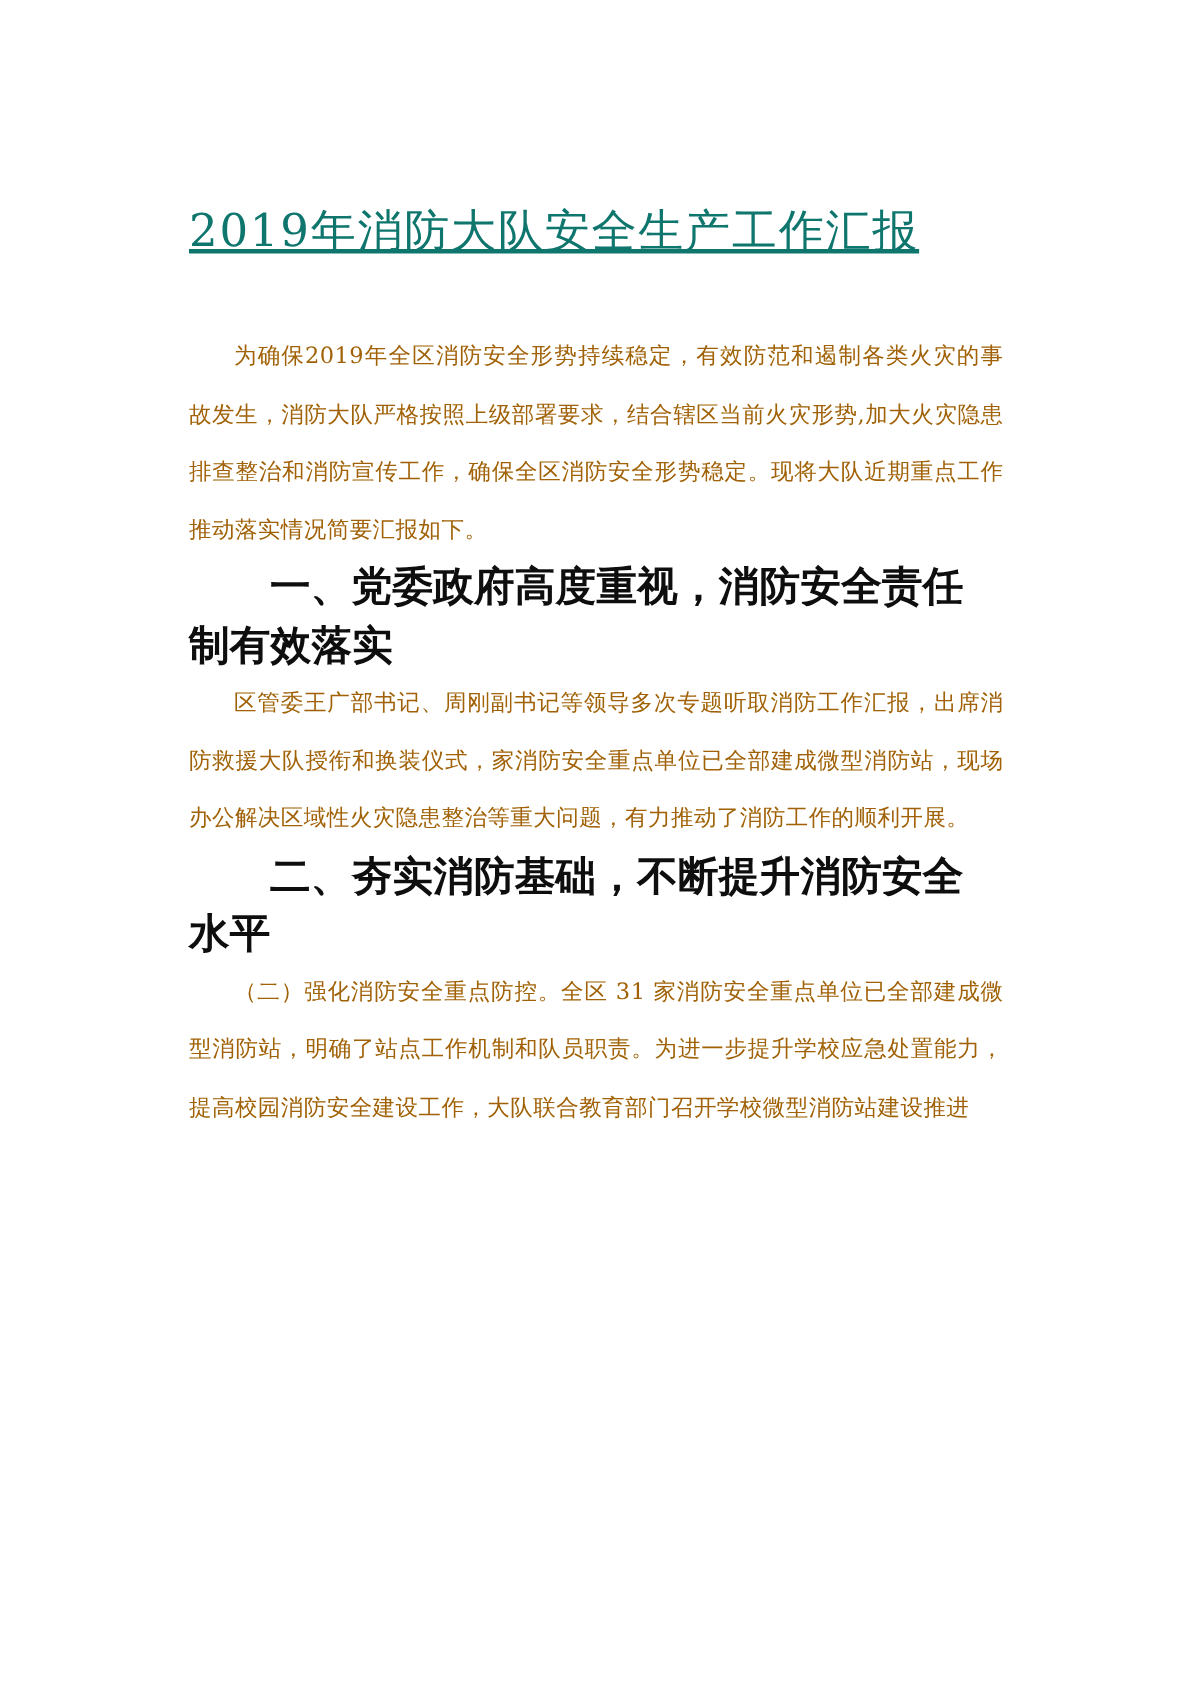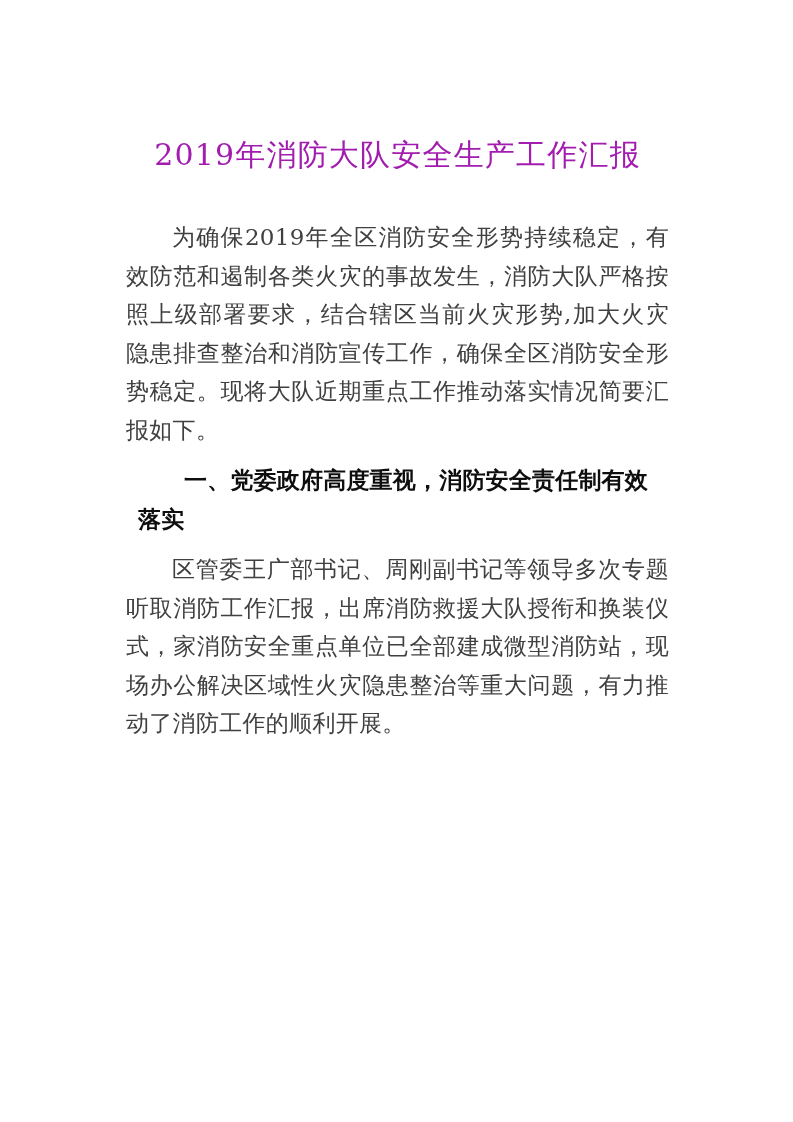--- a/index.html
+++ b/index.html
@@ -30,50 +30,50 @@
     left: 126px;
     top: 118px;
     width: 543px;
   }
 
   .doc-title {
     font-family: "DejaVu Serif", "Liberation Serif", serif;
     font-size: 30px;
     line-height: 46px;
     font-weight: 400;
-    text-align: center;
     letter-spacing: 1.2px;
     margin: 0 0 0 0;
     padding: 14px 0 0 0;
-    color: #a21caf;
+    color: #0f766e;
     white-space: nowrap;
+    text-decoration: underline;
   }
 
   .spacer-after-title {
     height: 40px;
   }
 
   p.body-text {
-    font-size: 23px;
+    font-size: 15px;
     line-height: 38.5px;
     margin: 0;
     text-align: justify;
     text-justify: inter-ideograph;
     text-indent: 2em;
     letter-spacing: 0.3px;
-    color: #404040;
+    color: #a16207;
     font-family: "DejaVu Serif", "Liberation Serif", serif;
   }
 
   h2.section-heading {
     font-family: "Liberation Sans", "DejaVu Sans", sans-serif;
-    font-size: 23px;
+    font-size: 27px;
     line-height: 38.5px;
     font-weight: 700;
-    margin: 12px;
+    margin: 0;
     text-indent: 2em;
     text-align: left;
     letter-spacing: 0.2px;
     color: #0e0e0e;
   }
 </style>
 </head>
 <body>
 
 <div class="page">
@@ -82,17 +82,19 @@
     <h1 class="doc-title">2019年消防大队安全生产工作汇报</h1>
 
     <div class="spacer-after-title"></div>
 
     <p class="body-text">为确保2019年全区消防安全形势持续稳定，有效防范和遏制各类火灾的事故发生，消防大队严格按照上级部署要求，结合辖区当前火灾形势,加大火灾隐患排查整治和消防宣传工作，确保全区消防安全形势稳定。现将大队近期重点工作推动落实情况简要汇报如下。</p>
 
     <h2 class="section-heading">一、党委政府高度重视，消防安全责任制有效落实</h2>
 
     <p class="body-text">区管委王广部书记、周刚副书记等领导多次专题听取消防工作汇报，出席消防救援大队授衔和换装仪式，家消防安全重点单位已全部建成微型消防站，现场办公解决区域性火灾隐患整治等重大问题，有力推动了消防工作的顺利开展。</p>
 
+    <h2 class="section-heading">二、夯实消防基础，不断提升消防安全水平</h2>
 
 
+    <p class="body-text">（二）强化消防安全重点防控。全区 31 家消防安全重点单位已全部建成微型消防站，明确了站点工作机制和队员职责。为进一步提升学校应急处置能力，提高校园消防安全建设工作，大队联合教育部门召开学校微型消防站建设推进</p>
 
   </div>
 </div>
 
 </body></html>

